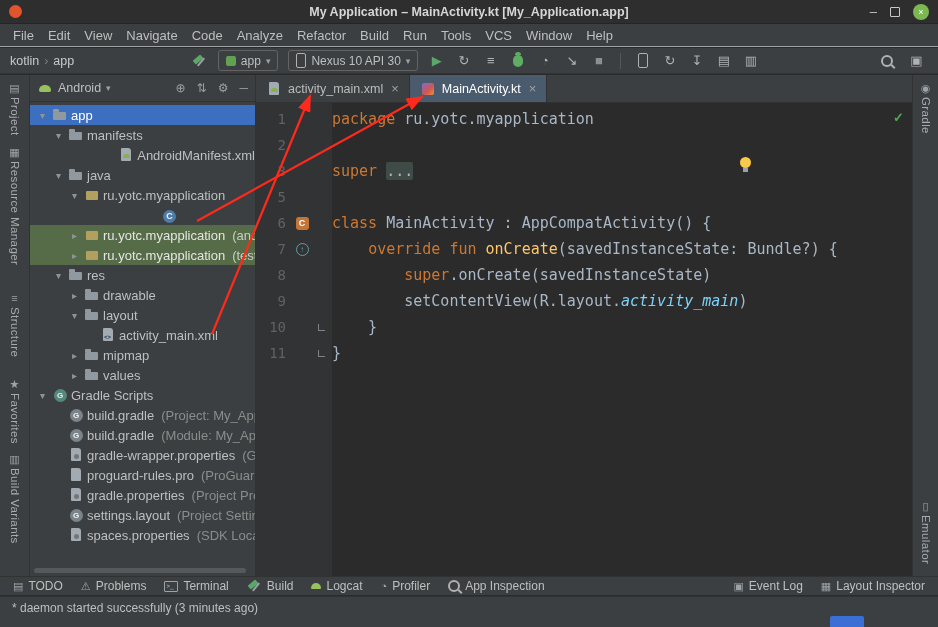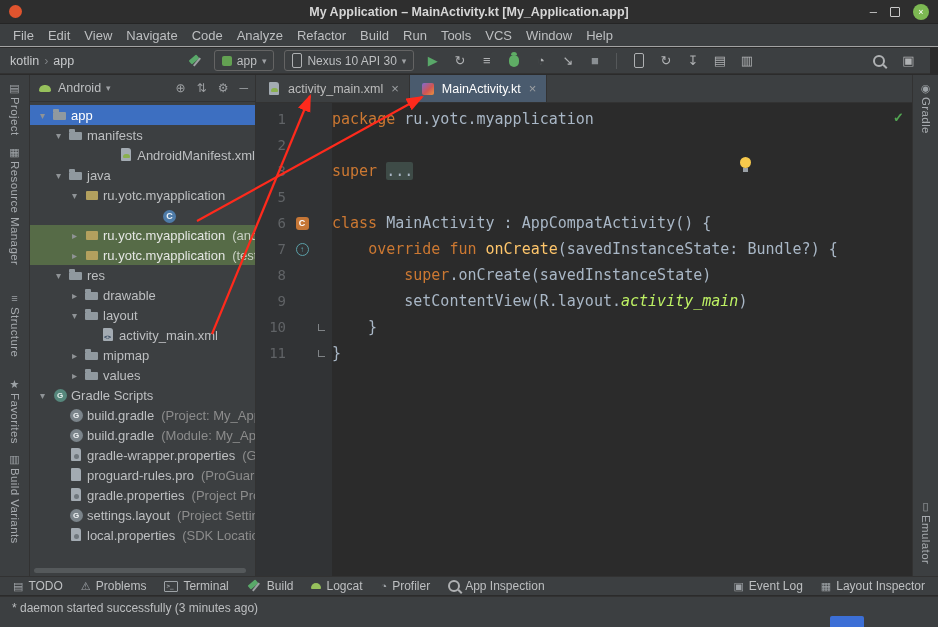--- a/index.html
+++ b/index.html
@@ -13,21 +13,21 @@
   .win-controls{margin-left:auto;display:flex;align-items:center;gap:13px;z-index:2;}
   .wc-min{color:#c9c9c9;font-size:13px;line-height:10px;cursor:pointer;}
   .wc-max{width:8px;height:8px;border:1.5px solid #c9c9c9;border-radius:1px;cursor:pointer;}
   .wc-close{width:16px;height:16px;border-radius:50%;background:#7cb852;color:#fff;font-size:9px;
     display:flex;align-items:center;justify-content:center;cursor:pointer;}
   
   .menubar{position:absolute;top:24px;left:0;right:0;height:23px;background:#3c3f41;border-bottom:1px solid #a3a3a3;
     display:flex;align-items:center;padding:0 6px;box-sizing:border-box;}
   .menu-item{padding:0 7px;font-size:13px;color:#bdbfc1;cursor:pointer;}
   
-  .toolbar{position:absolute;top:48px;left:0;right:8px;height:26px;background:#3c3f41;border-bottom:1px solid #323232;
+  .toolbar{position:absolute;top:48px;left:0;right:0;height:26px;background:#3c3f41;border-bottom:1px solid #323232;
     display:flex;align-items:center;padding:0 10px;box-sizing:border-box;}
   .crumbs{display:flex;align-items:center;gap:5px;font-size:12.5px;}
   .crumb{color:#c7c9cb;cursor:pointer;}
   .crumb-sep{color:#7d8184;}
   .tb-main{margin-left:auto;display:flex;align-items:center;gap:4px;}
   .tb-far{margin-left:auto;display:flex;align-items:center;gap:6px;}
   .ti{width:23px;height:20px;display:inline-flex;align-items:center;justify-content:center;
     font-size:13px;color:#afb1b3;border-radius:3px;cursor:pointer;flex:none;}
   .tb-sep{width:1px;height:16px;background:#55585a;margin:0 6px;flex:none;}
   .combo{display:inline-flex;align-items:center;gap:5px;border:1px solid #646464;border-radius:3px;
@@ -105,21 +105,21 @@
   .code-area::before{content:"";position:absolute;left:0;top:0;bottom:0;width:76px;background:#313335;}
   .code-lines{position:relative;padding-top:3px;}
   .cline{display:flex;align-items:center;height:26px;font-family:"DejaVu Sans Mono",monospace;font-size:15px;}
   .gnum{width:30px;flex:none;text-align:right;color:#606366;font-size:14px;}
   .gicon{width:24px;flex:none;display:flex;justify-content:center;margin-left:4px;}
   .gfold{width:14px;flex:none;display:flex;justify-content:center;}
   .ctext{white-space:pre;margin-left:4px;}
   .seg-kw{color:#cc7832;}
   .seg-pl{color:#a9b7c6;}
   .seg-fn{color:#ffc66b;}
-  .seg-fld{color:#bef264;font-style:italic;}
+  .seg-fld{color:#7dd3fc;font-style:italic;}
   .seg-fold{color:#a9b7c6;background:#3e4b47;border-radius:2px;}
   .g-class{width:13px;height:13px;border-radius:3px;background:#c57636;color:#fff;display:inline-flex;align-items:center;justify-content:center;font:bold 9px "Liberation Sans",sans-serif;cursor:pointer;}
   .g-over{width:13px;height:13px;border-radius:50%;border:1.5px solid #5ba0a8;color:#5ba0a8;box-sizing:border-box;display:inline-flex;align-items:center;justify-content:center;font:bold 8px "Liberation Sans",sans-serif;cursor:pointer;}
   .fold-end{width:6px;height:6px;border-left:1.5px solid #7f8386;border-bottom:1.5px solid #7f8386;display:inline-block;}
   .check{position:absolute;top:7px;right:8px;color:#52a552;font-weight:bold;font-size:13px;z-index:3;}
   .bulb{position:absolute;left:484px;top:54px;width:11px;height:11px;border-radius:50%;background:#f7c94c;z-index:3;}
   .bulb::after{content:"";position:absolute;left:3px;bottom:-4px;width:5px;height:4px;background:#9aa0a6;}
   
   .bottombar{position:absolute;top:576px;left:0;right:0;height:19px;background:#3c3f41;border-top:1px solid #323232;
     display:flex;align-items:center;padding:0 4px;box-sizing:border-box;}
@@ -359,21 +359,21 @@
           </div>
           <div class="trow" style="padding-left: 22px;">
             <span class="chev"></span>
             <span class="tic tic-gradlefile"></span>
             <span class="tlabel">settings.layout</span>
             <span class="thint">(Project Settings)</span>
           </div>
           <div class="trow" style="padding-left: 22px;">
             <span class="chev"></span>
             <span class="tic tic-props"></span>
-            <span class="tlabel">local.properties</span>
+            <span class="tlabel">spaces.properties</span>
             <span class="thint">(SDK Location)</span>
           </div>
         </div>
       <div class="hscroll">
           <div class="hthumb"></div>
         </div>
     </div>
 
     <div class="editor">
       <div class="tabs">

